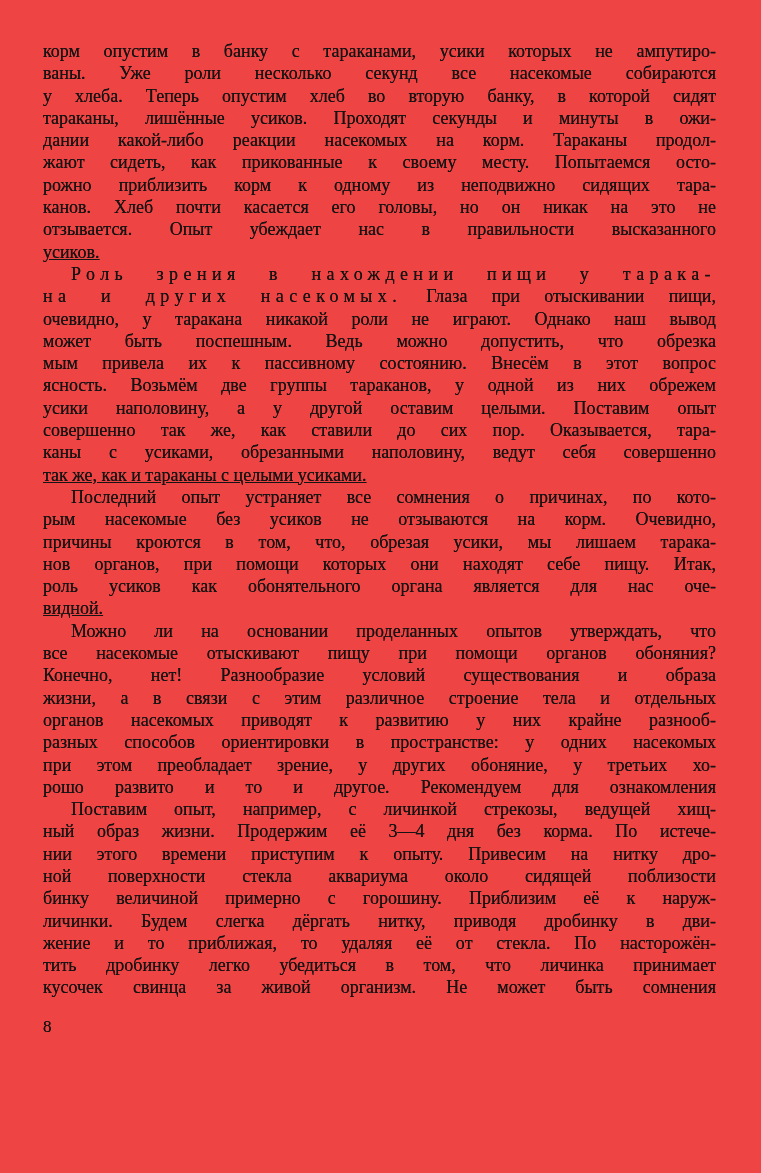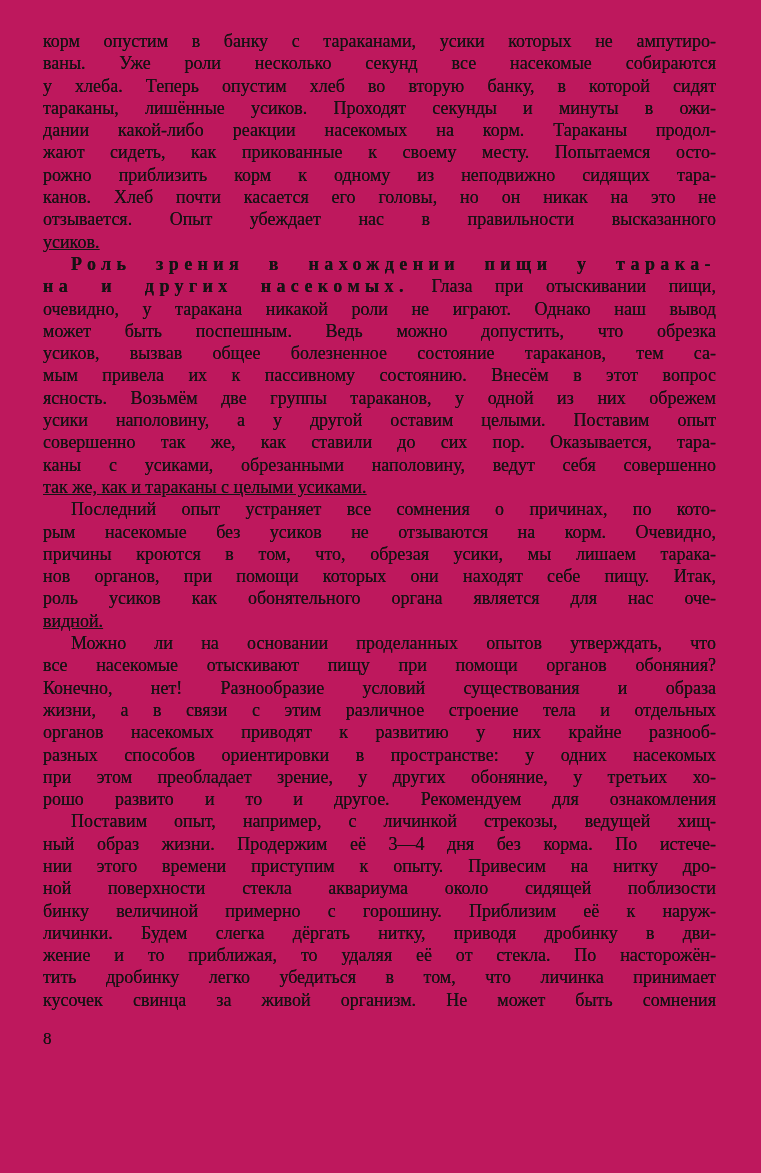--- a/index.html
+++ b/index.html
@@ -11,22 +11,22 @@
     width: 761px;
     height: 1173px;
     overflow: hidden;
     font-family: "Liberation Serif", "DejaVu Serif", serif;
     color: #141414;
   }
   .book-page {
     box-sizing: border-box;
     width: 761px;
     height: 1173px;
-    padding: 30px 45px 0 43px;
-    background: #be185d;
+    padding: 40px 45px 0 43px;
+    background: #ef4444;
   }
   .text-block {
     width: 673px;
   }
   .line {
     font-size: 18px;
     line-height: 22.3px;
     text-align: justify;
     text-align-last: justify;
     text-shadow: 0 0 0.55px rgba(10,10,10,0.85);
@@ -36,21 +36,20 @@
   }
   .line.end {
     text-align-last: left;
     text-decoration: underline;
   }
   .line.indent {
     text-indent: 28px;
   }
   .spaced {
     letter-spacing: 0.30em;
-    font-weight: bold;
   }
   .page-number {
     margin-top: 17px;
     font-size: 17px;
     line-height: 22px;
     text-shadow: 0 0 0.55px rgba(10,10,10,0.85);
   }
 </style>
 </head>
 <body>
@@ -64,21 +63,20 @@
       <div class="line"><span>дании какой-либо реакции насекомых на корм. Тараканы продол-</span></div>
       <div class="line"><span>жают сидеть, как прикованные к своему месту. Попытаемся осто-</span></div>
       <div class="line"><span>рожно приблизить корм к одному из неподвижно сидящих тара-</span></div>
       <div class="line"><span>канов. Хлеб почти касается его головы, но он никак на это не</span></div>
       <div class="line"><span>отзывается. Опыт убеждает нас в правильности высказанного</span></div>
       <div class="line end"><span>усиков.</span></div>
       <div class="line indent"><span class="spaced">Роль зрения в нахождении пищи у тарака-</span></div>
       <div class="line"><span class="spaced">на и других насекомых.</span><span> Глаза при отыскивании пищи,</span></div>
       <div class="line"><span>очевидно, у таракана никакой роли не играют. Однако наш вывод</span></div>
       <div class="line"><span>может быть поспешным. Ведь можно допустить, что обрезка</span></div>
-      <div class="line"><span>усиков, вызвав общее болезненное состояние тараканов, тем са-</span></div>
       <div class="line"><span>мым привела их к пассивному состоянию. Внесём в этот вопрос</span></div>
       <div class="line"><span>ясность. Возьмём две группы тараканов, у одной из них обрежем</span></div>
       <div class="line"><span>усики наполовину, а у другой оставим целыми. Поставим опыт</span></div>
       <div class="line"><span>совершенно так же, как ставили до сих пор. Оказывается, тара-</span></div>
       <div class="line"><span>каны с усиками, обрезанными наполовину, ведут себя совершенно</span></div>
       <div class="line end"><span>так же, как и тараканы с целыми усиками.</span></div>
       <div class="line indent"><span>Последний опыт устраняет все сомнения о причинах, по кото-</span></div>
       <div class="line"><span>рым насекомые без усиков не отзываются на корм. Очевидно,</span></div>
       <div class="line"><span>причины кроются в том, что, обрезая усики, мы лишаем тарака-</span></div>
       <div class="line"><span>нов органов, при помощи которых они находят себе пищу. Итак,</span></div>

